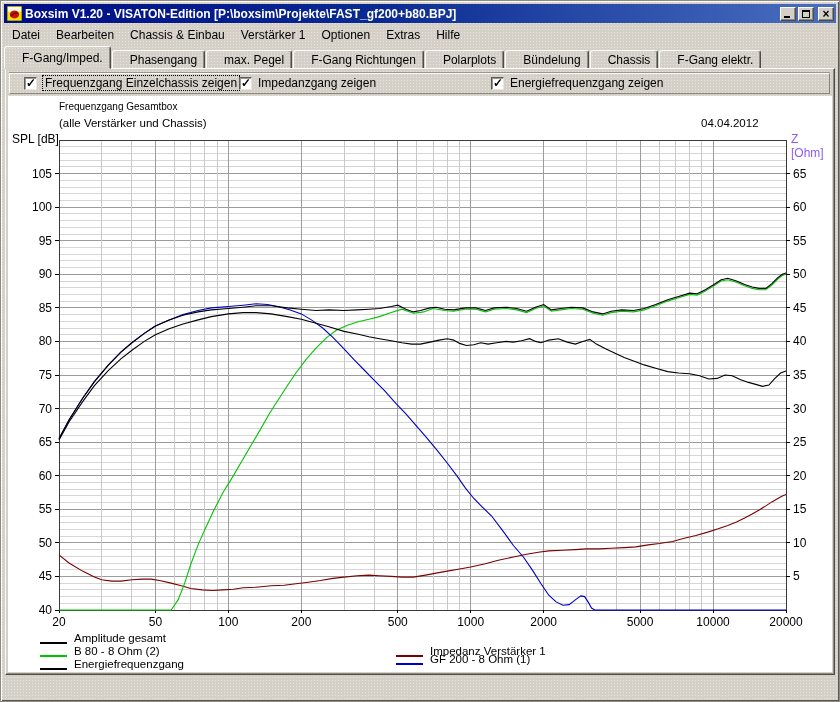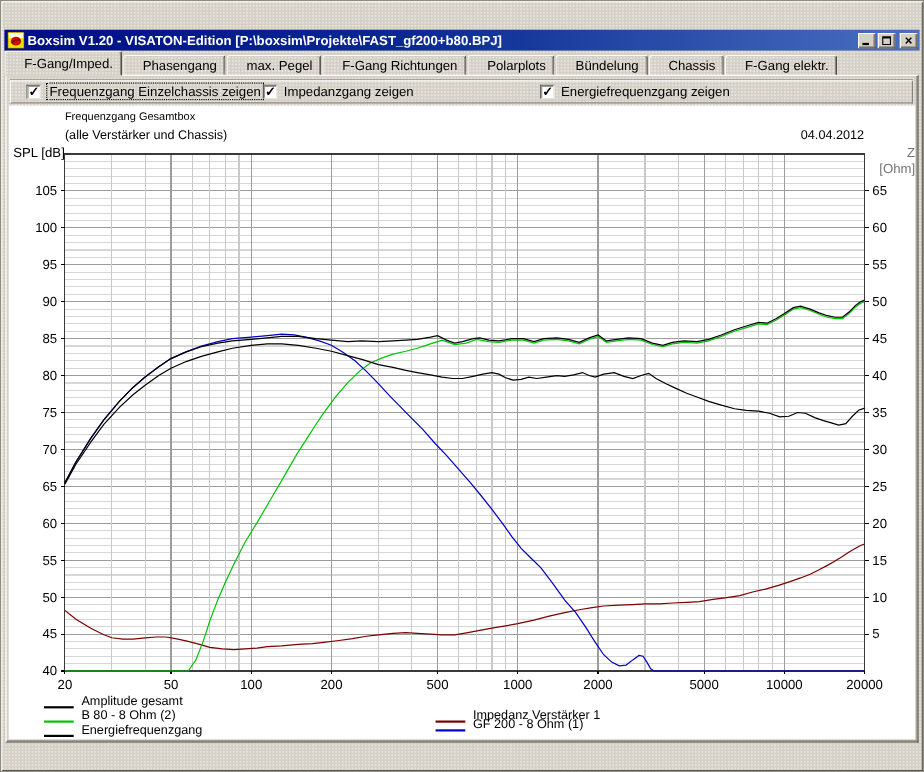--- a/index.html
+++ b/index.html
@@ -12,21 +12,21 @@
     background-image:radial-gradient(#e9e5dc 26%, rgba(0,0,0,0) 30%);
     background-size:3px 3px;
     border:1px solid #8d8a82;
     box-shadow:inset 1px 1px 0 #fdfcfa, inset -1px -1px 0 #5a5850;
   }
 
   
   .titlebar{
     position:absolute;left:3px;top:3px;right:3px;height:19px;
     background:linear-gradient(90deg,#000d85 0%,#0a2a92 45%,#4a6fc0 100%);
-    display:flex;align-items:center;padding:0 2px;margin-top:23px;
+    display:flex;align-items:center;padding:0 2px;
   }
   .app-icon{width:15px;height:15px;margin:0 3px 0 1px;flex:0 0 auto;}
   .titletext{color:#fff;font-size:12px;font-weight:bold;white-space:nowrap;flex:1 1 auto;overflow:hidden;}
   .winbtn{
     width:16px;height:14px;margin-left:2px;flex:0 0 auto;position:relative;
     background:#d4d0c7;border:1px solid;border-color:#fdfcfa #4e4c46 #4e4c46 #fdfcfa;
     box-shadow:inset -1px -1px 0 #8d8a82;cursor:default;
   }
   .winbtn .min{position:absolute;left:3px;bottom:2px;width:6px;height:2px;background:#000;}
   .winbtn .max{position:absolute;left:3px;top:2px;width:8px;height:8px;border:1px solid #000;border-top-width:2px;}
@@ -65,23 +65,23 @@
     border:1px solid;border-color:#5f5d57 #e9e5dc #e9e5dc #5f5d57;
     box-shadow:inset 1px 1px 0 #9a968e;
   }
   .cbbox .tick{position:absolute;left:1px;top:-2px;font-size:12px;font-weight:bold;color:#000;}
   .focusrect{outline:1px dotted #000;padding:0 2px;}
 
   
   .chartwhite{position:absolute;left:2px;right:2px;top:27px;bottom:2px;background:#fff;overflow:hidden;}
   .chart-title{position:absolute;left:51px;top:5px;font-size:10px;color:#000;}
   .chart-subtitle{position:absolute;left:51px;top:21px;font-size:11.5px;color:#000;}
-  .chart-date{position:absolute;left:720px;top:21px;font-size:11.5px;color:#000;}
+  .chart-date{position:absolute;left:693px;top:21px;font-size:11.5px;color:#000;}
   .axis-label-left{position:absolute;left:4px;top:36px;font-size:12px;color:#000;}
-  .axis-label-right{position:absolute;left:783px;top:36px;font-size:12px;color:#737373;text-align:right;}
+  .axis-label-right{position:absolute;left:783px;top:36px;font-size:12px;color:#8b5cf6;}
   #chart{position:absolute;left:0;top:0;}
 
   .legend-item{position:absolute;font-size:11.5px;color:#000;display:flex;align-items:flex-end;white-space:nowrap;}
   .swatch{display:inline-block;width:27px;height:2px;margin-right:7px;background:#000;flex:0 0 auto;}
 
   
   .statusbar{
     position:absolute;left:3px;right:3px;bottom:3px;height:20px;
     border-top:1px solid #9a968e;box-shadow:0 1px 0 #fdfcfa inset;
     font-size:12px;display:flex;align-items:center;padding-left:4px;
@@ -105,20 +105,29 @@
       </span>
     <span class="winbtn">
         <span class="max"></span>
       </span>
     <span class="gap"></span>
     <span class="winbtn">
         <span class="cls">×</span>
       </span>
   </div>
 
+  <div class="menubar">
+    <span class="menuitem">Datei</span>
+    <span class="menuitem">Bearbeiten</span>
+    <span class="menuitem">Chassis &amp; Einbau</span>
+    <span class="menuitem">Verstärker 1</span>
+    <span class="menuitem">Optionen</span>
+    <span class="menuitem">Extras</span>
+    <span class="menuitem">Hilfe</span>
+  </div>
 
   <div class="tabrow">
     <span class="tab active">F-Gang/Imped.</span>
     <span class="tab">Phasengang</span>
     <span class="tab">max. Pegel</span>
     <span class="tab">F-Gang Richtungen</span>
     <span class="tab">Polarplots</span>
     <span class="tab">Bündelung</span>
     <span class="tab">Chassis</span>
     <span class="tab">F-Gang elektr.</span>

